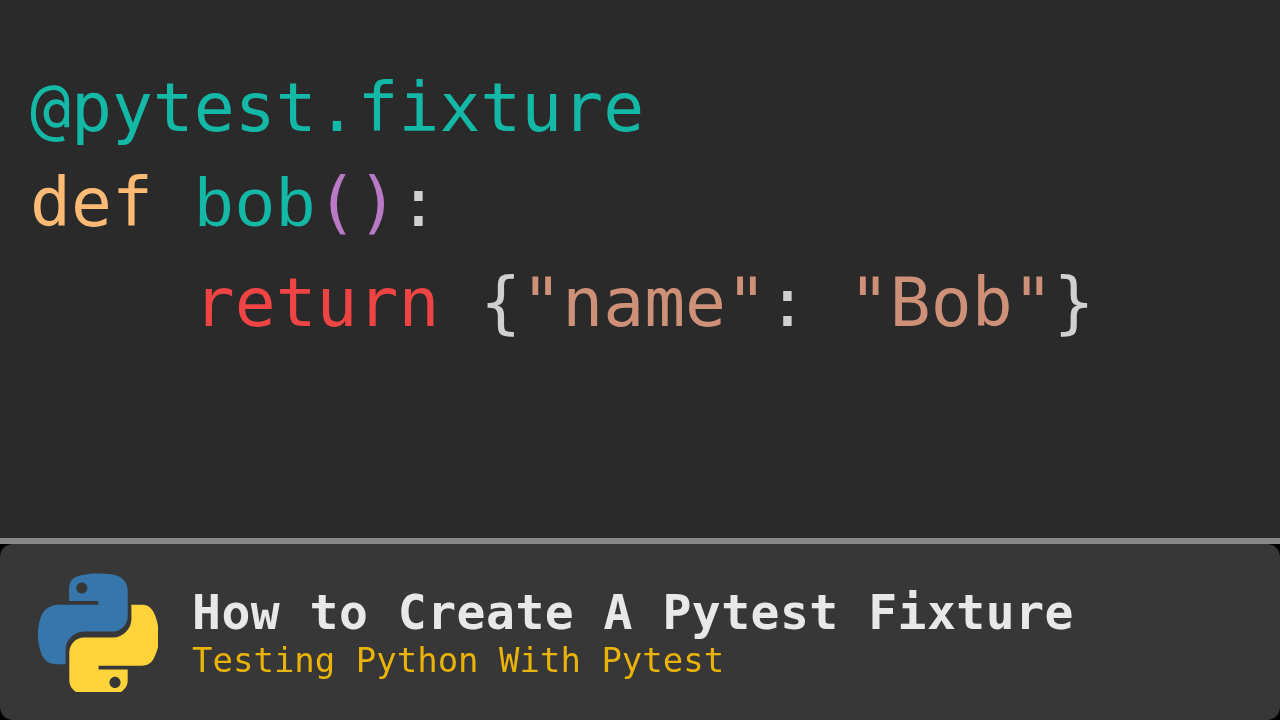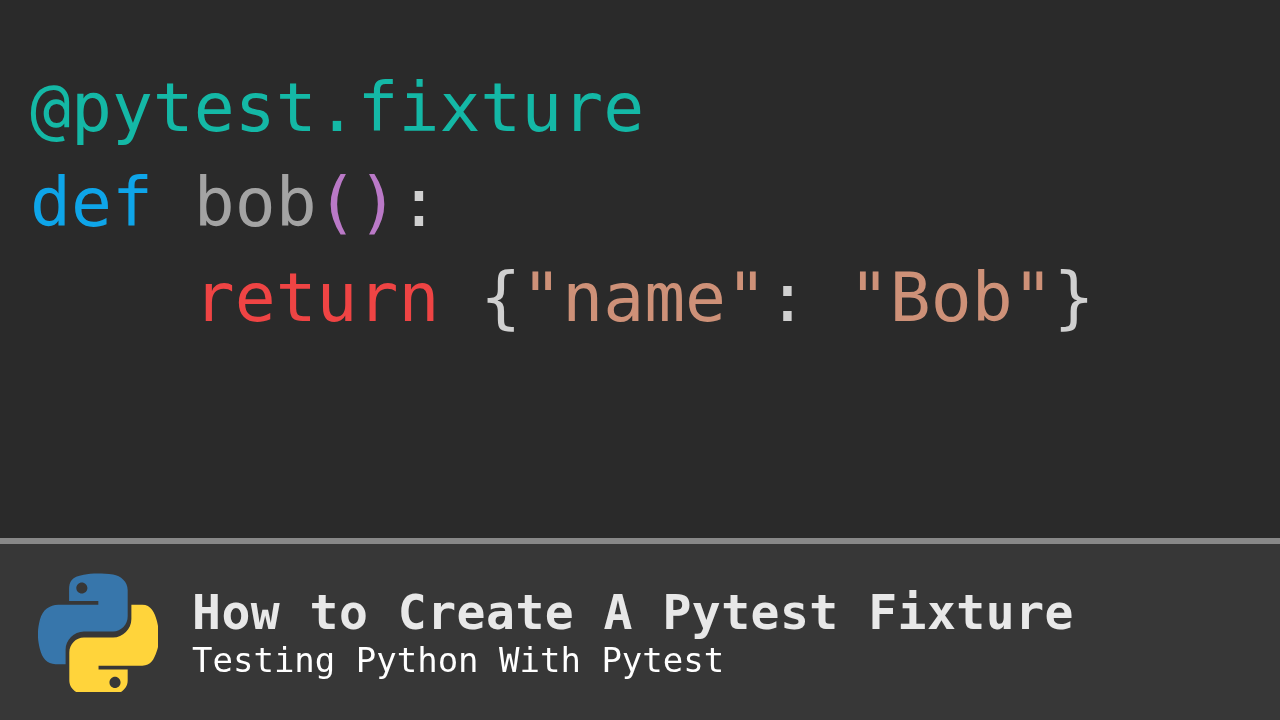--- a/index.html
+++ b/index.html
@@ -14,49 +14,50 @@
     flex: 1;
     background: #2a2a2a;
     padding: 60px 30px;
     font-family: "Consolas", "Menlo", "Monaco", monospace;
     font-size: 68px;
     line-height: 1.4;
     color: #ddd;
     white-space: pre;
   }
   .tok-decorator { color: #14b8a6; }
-  .tok-keyword   { color: #0ea5e9; }
-  .tok-funcname  { color: #a3a3a3; }
+  .tok-keyword   { color: #fdba74; }
+  .tok-funcname  { color: #14b8a6; font-family: Liberation Mono, monospace; }
   .tok-paren     { color: #ba79c7; }
   .tok-colon     { color: #d0d0d0; }
   .tok-return    { color: #ef4444; }
   .tok-brace     { color: #d0d0d0; }
   .tok-string    { color: #ce9178; }
   .divider {
     height: 6px;
     background: #888;
   }
   .footer {
     background: #373737;
     display: flex;
     align-items: center;
     padding: 28px 38px;
     gap: 34px;
+    border-radius: 13px;
   }
   .footer-text .title {
     font-family: "Consolas", "Menlo", "Monaco", monospace;
     font-size: 48px;
     font-weight: bold;
     color: #e8e8e8;
     letter-spacing: 0.5px;
   }
   .footer-text .subtitle {
     font-family: "Consolas", "Menlo", "Monaco", monospace;
     font-size: 34px;
-    color: #ffffff;
+    color: #eab308;
     margin-top: 0;
   }
   .python-logo {
     width: 120px;
     height: 120px;
     flex-shrink: 0;
   }
 </style>
 </head>
 <body>

